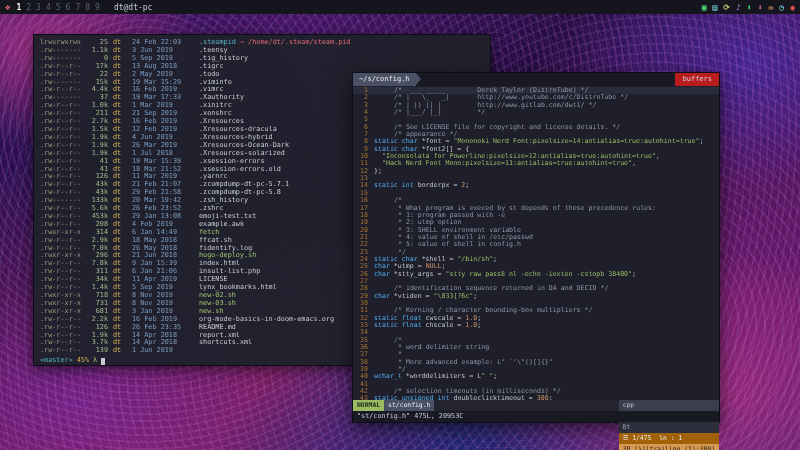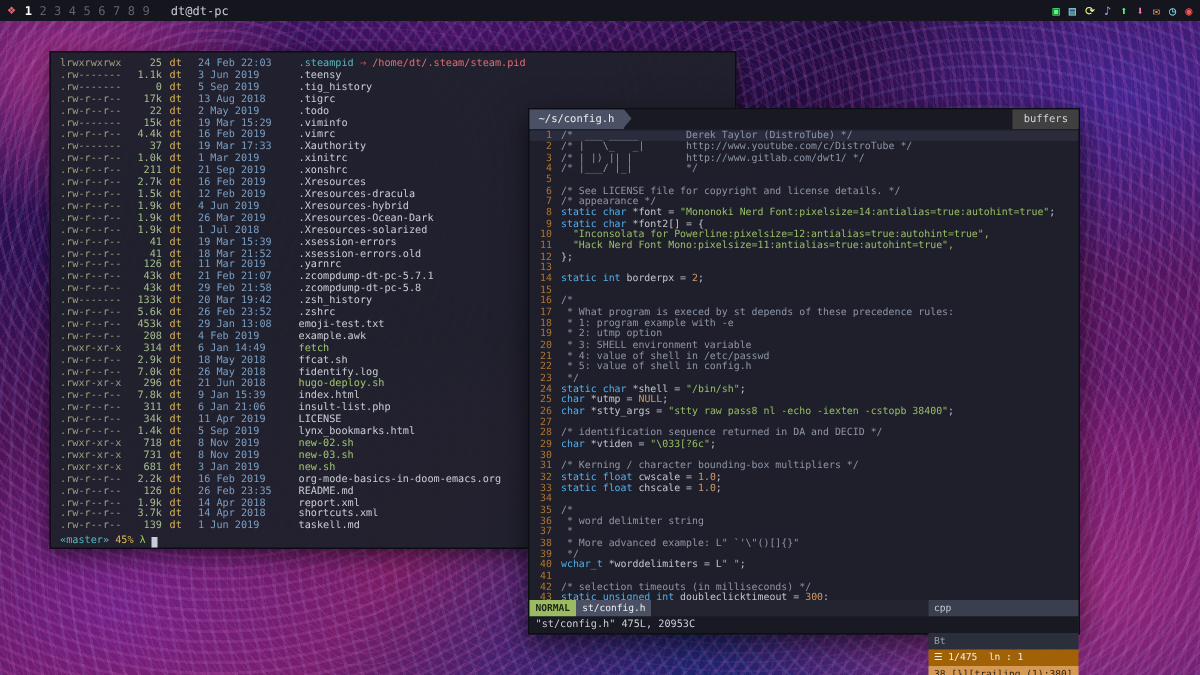--- a/index.html
+++ b/index.html
@@ -49,26 +49,26 @@
   .p-pct{color:#d8b45a;}
   .p-sym{color:#9dc56f;}
   .cursor{display:inline-block;width:4px;height:7px;background:#c8ccd4;}
   
   .editor{position:absolute;left:352px;top:72px;width:368px;height:351px;
           background:#1e1f2a;border:1px solid #0d0e15;box-sizing:border-box;
           box-shadow:0 6px 18px rgba(0,0,0,.6);z-index:20;display:flex;flex-direction:column;}
   .tabline{height:13px;background:#181922;display:flex;align-items:stretch;font-size:7px;flex:none;}
   .buftab{background:#4b5164;color:#ecedf0;padding:0 6px;line-height:13px;}
   .buftab-arrow{width:0;height:0;border-top:6.5px solid transparent;border-bottom:6.5px solid transparent;border-left:5px solid #4b5164;}
-  .buffers-label{margin-left:auto;background:#404040;color:#cfd3dd;padding:0 7px;line-height:13px;}
+  .buffers-label{margin-left:auto;background:#b91c1c;color:#cfd3dd;padding:0 7px;line-height:13px;}
   .code{flex:1;overflow:hidden;padding-top:1px;font-size:6.6px;line-height:7.35px;}
   .code-row{display:flex;white-space:pre;}
   .code-row.cur{background:rgba(120,130,170,.14);}
   .ln{display:inline-block;width:15px;text-align:right;color:#b0752e;margin-right:6px;flex:none;}
-  .sg-c{color:#8d95a7;}
+  .sg-c{color:#8d95a7;margin-left:20px;}
   .sg-k{color:#51afef;}
   .sg-s{color:#98be65;}
   .sg-n{color:#d19a66;}
   .sg-p{color:#c0c5ce;}
   .modeline{height:11px;display:flex;align-items:stretch;font-size:6.4px;line-height:11px;flex:none;}
   .ml-fill{flex:1;background:#23242f;}
   .mseg{padding:0 4px;white-space:pre;}
   .m-mode{background:#9bbb63;color:#1f2616;font-weight:bold;}
   .m-file{background:#4b5164;color:#ecedf0;}
   .m-seg{background:#3a3e4e;color:#c6cad4;}
@@ -146,21 +146,21 @@
         <div class="file-row"><span class="f-perm">.rw-r--r--</span><span class="f-size">311</span><span class="f-owner">dt</span><span class="f-date">6 Jan 21:06</span><span class="f-name ">insult-list.php</span></div>
         <div class="file-row"><span class="f-perm">.rw-r--r--</span><span class="f-size">34k</span><span class="f-owner">dt</span><span class="f-date">11 Apr 2019</span><span class="f-name ">LICENSE</span></div>
         <div class="file-row"><span class="f-perm">.rw-r--r--</span><span class="f-size">1.4k</span><span class="f-owner">dt</span><span class="f-date">5 Sep 2019</span><span class="f-name ">lynx_bookmarks.html</span></div>
         <div class="file-row"><span class="f-perm">.rwxr-xr-x</span><span class="f-size">718</span><span class="f-owner">dt</span><span class="f-date">8 Nov 2019</span><span class="f-name x">new-02.sh</span></div>
         <div class="file-row"><span class="f-perm">.rwxr-xr-x</span><span class="f-size">731</span><span class="f-owner">dt</span><span class="f-date">8 Nov 2019</span><span class="f-name x">new-03.sh</span></div>
         <div class="file-row"><span class="f-perm">.rwxr-xr-x</span><span class="f-size">681</span><span class="f-owner">dt</span><span class="f-date">3 Jan 2019</span><span class="f-name x">new.sh</span></div>
         <div class="file-row"><span class="f-perm">.rw-r--r--</span><span class="f-size">2.2k</span><span class="f-owner">dt</span><span class="f-date">16 Feb 2019</span><span class="f-name ">org-mode-basics-in-doom-emacs.org</span></div>
         <div class="file-row"><span class="f-perm">.rw-r--r--</span><span class="f-size">126</span><span class="f-owner">dt</span><span class="f-date">26 Feb 23:35</span><span class="f-name ">README.md</span></div>
         <div class="file-row"><span class="f-perm">.rw-r--r--</span><span class="f-size">1.9k</span><span class="f-owner">dt</span><span class="f-date">14 Apr 2018</span><span class="f-name ">report.xml</span></div>
         <div class="file-row"><span class="f-perm">.rw-r--r--</span><span class="f-size">3.7k</span><span class="f-owner">dt</span><span class="f-date">14 Apr 2018</span><span class="f-name ">shortcuts.xml</span></div>
-        <div class="file-row"><span class="f-perm">.rw-r--r--</span><span class="f-size">139</span><span class="f-owner">dt</span><span class="f-date">1 Jun 2019</span><span class="f-name ">taskell.md</span></div>
+        <div class="file-row"><span class="f-perm">.rw-r--r--</span><span class="f-size">139</span><span class="f-owner">dt</span><span class="f-date">1 Jun 2019</span></div>
       </div>
     <div class="prompt-row">
       <span class="p-branch">«master»</span>
       <span class="p-pct">45%</span>
       <span class="p-sym">λ</span>
       <span class="cursor"></span>
     </div>
   </div>
 
   <div class="editor">
@@ -180,21 +180,21 @@
         <div class="code-row"><span class="ln">8</span><span class="sg-k">static char</span><span class="sg-p"> *font = </span><span class="sg-s">"Mononoki Nerd Font:pixelsize=14:antialias=true:autohint=true"</span><span class="sg-p">;</span></div>
         <div class="code-row"><span class="ln">9</span><span class="sg-k">static char</span><span class="sg-p"> *font2[] = {</span></div>
         <div class="code-row"><span class="ln">10</span><span class="sg-s">  "Inconsolata for Powerline:pixelsize=12:antialias=true:autohint=true",</span></div>
         <div class="code-row"><span class="ln">11</span><span class="sg-s">  "Hack Nerd Font Mono:pixelsize=11:antialias=true:autohint=true",</span></div>
         <div class="code-row"><span class="ln">12</span><span class="sg-p">};</span></div>
         <div class="code-row"><span class="ln">13</span></div>
         <div class="code-row"><span class="ln">14</span><span class="sg-k">static int</span><span class="sg-p"> borderpx = </span><span class="sg-n">2</span><span class="sg-p">;</span></div>
         <div class="code-row"><span class="ln">15</span></div>
         <div class="code-row"><span class="ln">16</span><span class="sg-c">/*</span></div>
         <div class="code-row"><span class="ln">17</span><span class="sg-c"> * What program is execed by st depends of these precedence rules:</span></div>
-        <div class="code-row"><span class="ln">18</span><span class="sg-c"> * 1: program example with -e</span></div>
+        <div class="code-row"><span class="ln">18</span><span class="sg-c"> * 1: program passed with -e</span></div>
         <div class="code-row"><span class="ln">19</span><span class="sg-c"> * 2: utmp option</span></div>
         <div class="code-row"><span class="ln">20</span><span class="sg-c"> * 3: SHELL environment variable</span></div>
         <div class="code-row"><span class="ln">21</span><span class="sg-c"> * 4: value of shell in /etc/passwd</span></div>
         <div class="code-row"><span class="ln">22</span><span class="sg-c"> * 5: value of shell in config.h</span></div>
         <div class="code-row"><span class="ln">23</span><span class="sg-c"> */</span></div>
         <div class="code-row"><span class="ln">24</span><span class="sg-k">static char</span><span class="sg-p"> *shell = </span><span class="sg-s">"/bin/sh"</span><span class="sg-p">;</span></div>
         <div class="code-row"><span class="ln">25</span><span class="sg-k">char</span><span class="sg-p"> *utmp = </span><span class="sg-n">NULL</span><span class="sg-p">;</span></div>
         <div class="code-row"><span class="ln">26</span><span class="sg-k">char</span><span class="sg-p"> *stty_args = </span><span class="sg-s">"stty raw pass8 nl -echo -iexten -cstopb 38400"</span><span class="sg-p">;</span></div>
         <div class="code-row"><span class="ln">27</span></div>
         <div class="code-row"><span class="ln">28</span><span class="sg-c">/* identification sequence returned in DA and DECID */</span></div>

